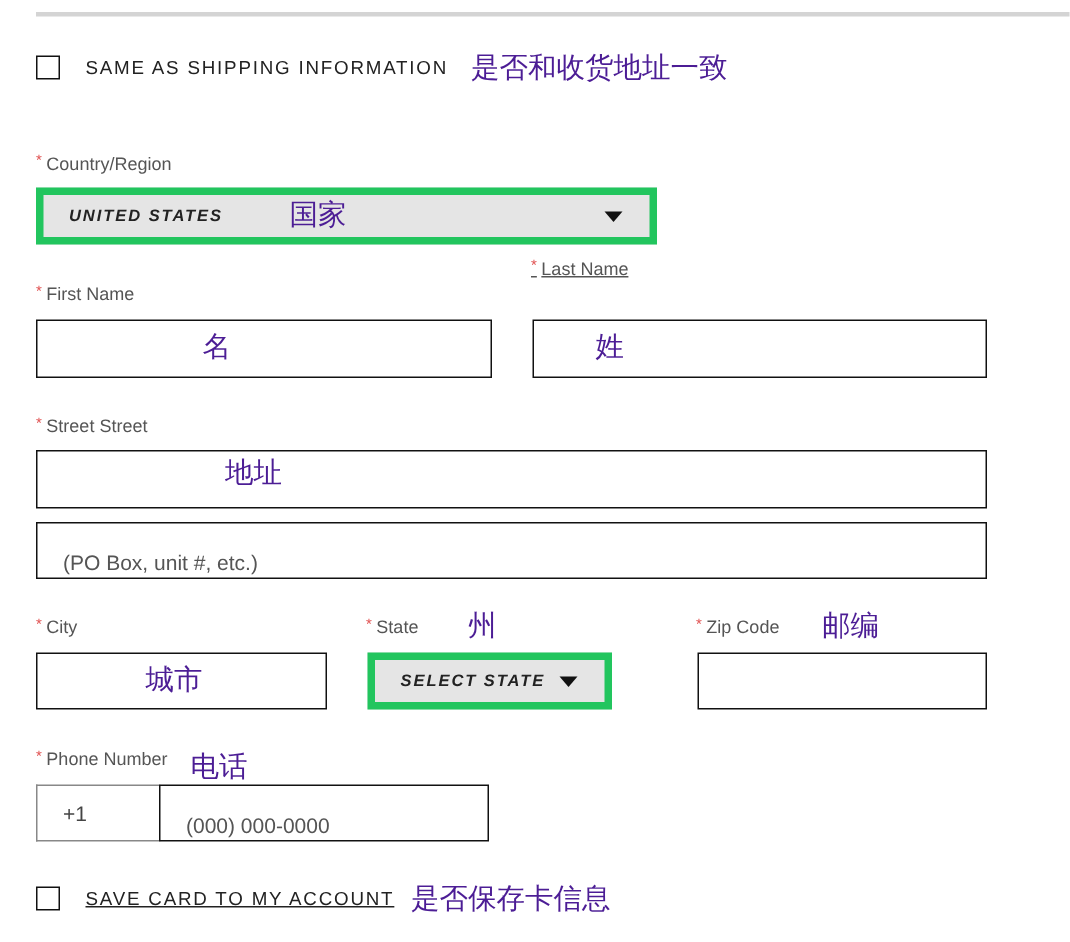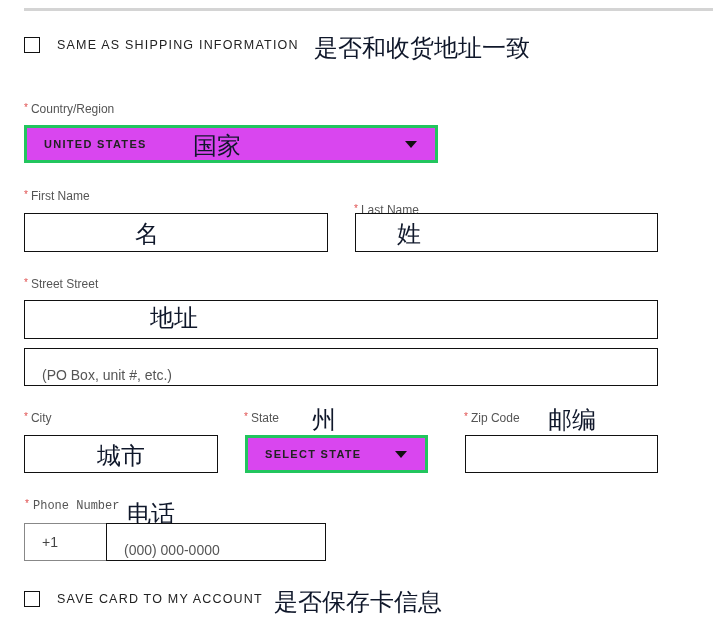--- a/index.html
+++ b/index.html
@@ -1,25 +1,25 @@
 <!DOCTYPE html>
 <html><head>
 <meta charset="utf-8">
 <style>
   html, body { margin:0; padding:0; background:#ffffff; }
   body { width:713px; height:628px; position:relative; overflow:hidden;
          font-family:"Liberation Sans", "DejaVu Sans", sans-serif; color:#222; }
   .topbar { position:absolute; left:24px; top:8px; width:689px; height:3px; background:#d4d4d4; }
   .checkbox { position:absolute; width:16px; height:16px; border:1px solid #111; background:#fff; box-sizing:border-box; }
   .cb-label { position:absolute; font-size:12.5px; letter-spacing:1.2px; color:#222; }
-  .note { position:absolute; color:#0f172a; font-family:"DejaVu Serif", serif; font-size:24px; line-height:1; white-space:nowrap; }
+  .note { position:absolute; color:#4c1d95; font-family:"DejaVu Serif", serif; font-size:19px; line-height:1; white-space:nowrap; }
   .label { position:absolute; font-size:12px; color:#555; white-space:nowrap; }
   .label .req { color:#e05050; margin-right:3px; font-size:10px; vertical-align:top; }
   .field { position:absolute; box-sizing:border-box; border:1px solid #111; background:#fff; }
-  .select { position:absolute; box-sizing:border-box; border:3px solid #22c55e; background:#d946ef; }
+  .select { position:absolute; box-sizing:border-box; border:5px solid #22c55e; background:#e5e5e5;font-style:italic; }
   .select .val { position:absolute; left:17px; top:0; bottom:0; display:flex; align-items:center;
                  font-size:11px; letter-spacing:1.3px; font-weight:bold; color:#222; }
   .select .caret { position:absolute; right:18px; top:50%; margin-top:-3px; width:0; height:0;
                    border-left:6px solid transparent; border-right:6px solid transparent; border-top:7px solid #111; }
   .placeholder { position:absolute; left:17px; top:16px; bottom:0; display:flex; align-items:center; font-size:14px; color:#555; }
   .prefix { position:absolute; box-sizing:border-box; border:1px solid #888; border-right:none; background:#fff;
             display:flex; align-items:center; padding-left:17px; font-size:14px; color:#444; }
 </style>
 </head>
 <body>
@@ -34,48 +34,48 @@
 <div class="select" style="left:24px;top:125px;width:414px;height:38px;">
   <span class="val">UNITED STATES</span>
   <span class="caret"></span>
 </div>
 <div class="note" style="left:193px;top:134px;">国家</div>
 
 <div class="label" style="left:24px;top:189px;"><span class="req">*</span><span>First Name</span></div>
 <div class="field" style="left:24px;top:213px;width:304px;height:39px;"></div>
 <div class="note" style="left:135px;top:222px;">名</div>
 
-<div class="label" style="left:354px;top:203px;"><span class="req">*</span><span>Last Name</span></div>
+<div class="label" style="left:354px;top:172px;text-decoration:underline;"><span class="req">*</span><span>Last Name</span></div>
 <div class="field" style="left:355px;top:213px;width:303px;height:39px;"></div>
 <div class="note" style="left:397px;top:222px;">姓</div>
 
 <div class="label" style="left:24px;top:277px;"><span class="req">*</span><span>Street Street</span></div>
 <div class="field" style="left:24px;top:300px;width:634px;height:39px;"></div>
 <div class="note" style="left:150px;top:306px;">地址</div>
 <div class="field" style="left:24px;top:348px;width:634px;height:38px;">
   <span class="placeholder">(PO Box, unit #, etc.)</span>
 </div>
 
 <div class="label" style="left:24px;top:411px;"><span class="req">*</span><span>City</span></div>
 <div class="field" style="left:24px;top:435px;width:194px;height:38px;"></div>
 <div class="note" style="left:97px;top:444px;">城市</div>
 
 <div class="label" style="left:244px;top:411px;"><span class="req">*</span><span>State</span></div>
 <div class="note" style="left:312px;top:408px;">州</div>
-<div class="select" style="left:245px;top:435px;width:183px;height:38px;">
+<div class="select" style="left:245px;top:435px;width:163px;height:38px;">
   <span class="val">SELECT STATE</span>
   <span class="caret"></span>
 </div>
 
 <div class="label" style="left:464px;top:411px;"><span class="req">*</span><span>Zip Code</span></div>
 <div class="note" style="left:548px;top:408px;">邮编</div>
 <div class="field" style="left:465px;top:435px;width:193px;height:38px;"></div>
 
-<div class="label" style="left:24px;top:499px;font-family:Liberation Mono, monospace;"><span class="req">*</span><span>Phone Number</span></div>
+<div class="label" style="left:24px;top:499px;"><span class="req">*</span><span>Phone Number</span></div>
 <div class="note" style="left:127px;top:502px;font-family:Liberation Serif, serif;">电话</div>
 <div class="prefix" style="left:24px;top:523px;width:83px;height:38px;">+1</div>
 <div class="field" style="left:106px;top:523px;width:220px;height:38px;">
   <span class="placeholder">(000) 000-0000</span>
 </div>
 
 <div class="checkbox" style="left:24px;top:591px;"></div>
-<div class="cb-label" style="left:57px;top:592px;">SAVE CARD TO MY ACCOUNT</div>
+<div class="cb-label" style="left:57px;top:592px;text-decoration:underline;">SAVE CARD TO MY ACCOUNT</div>
 <div class="note" style="left:274px;top:590px;">是否保存卡信息</div>
 
 </body></html>

